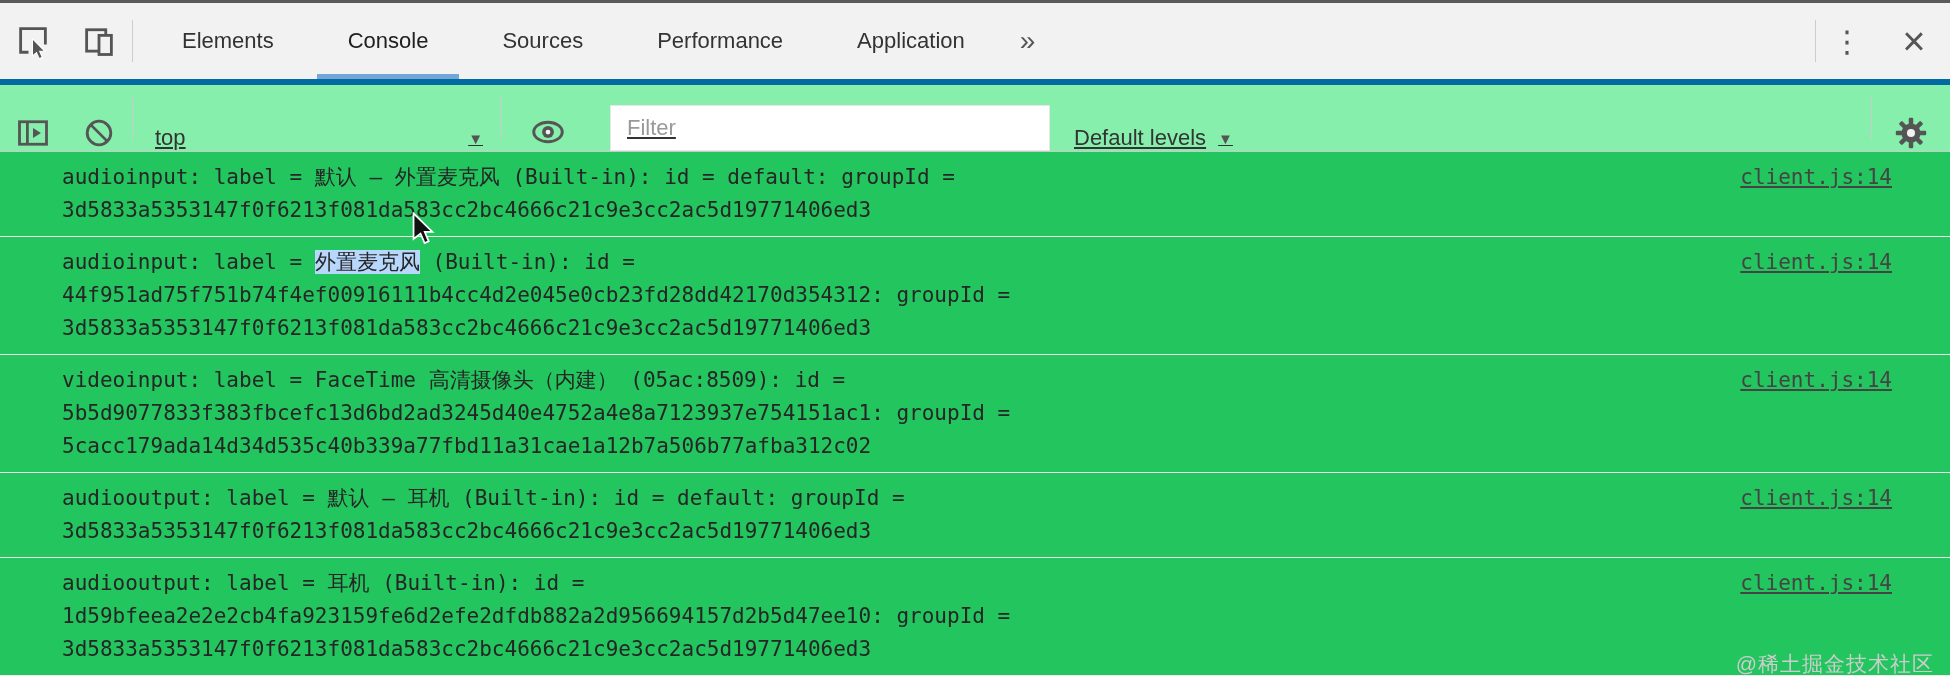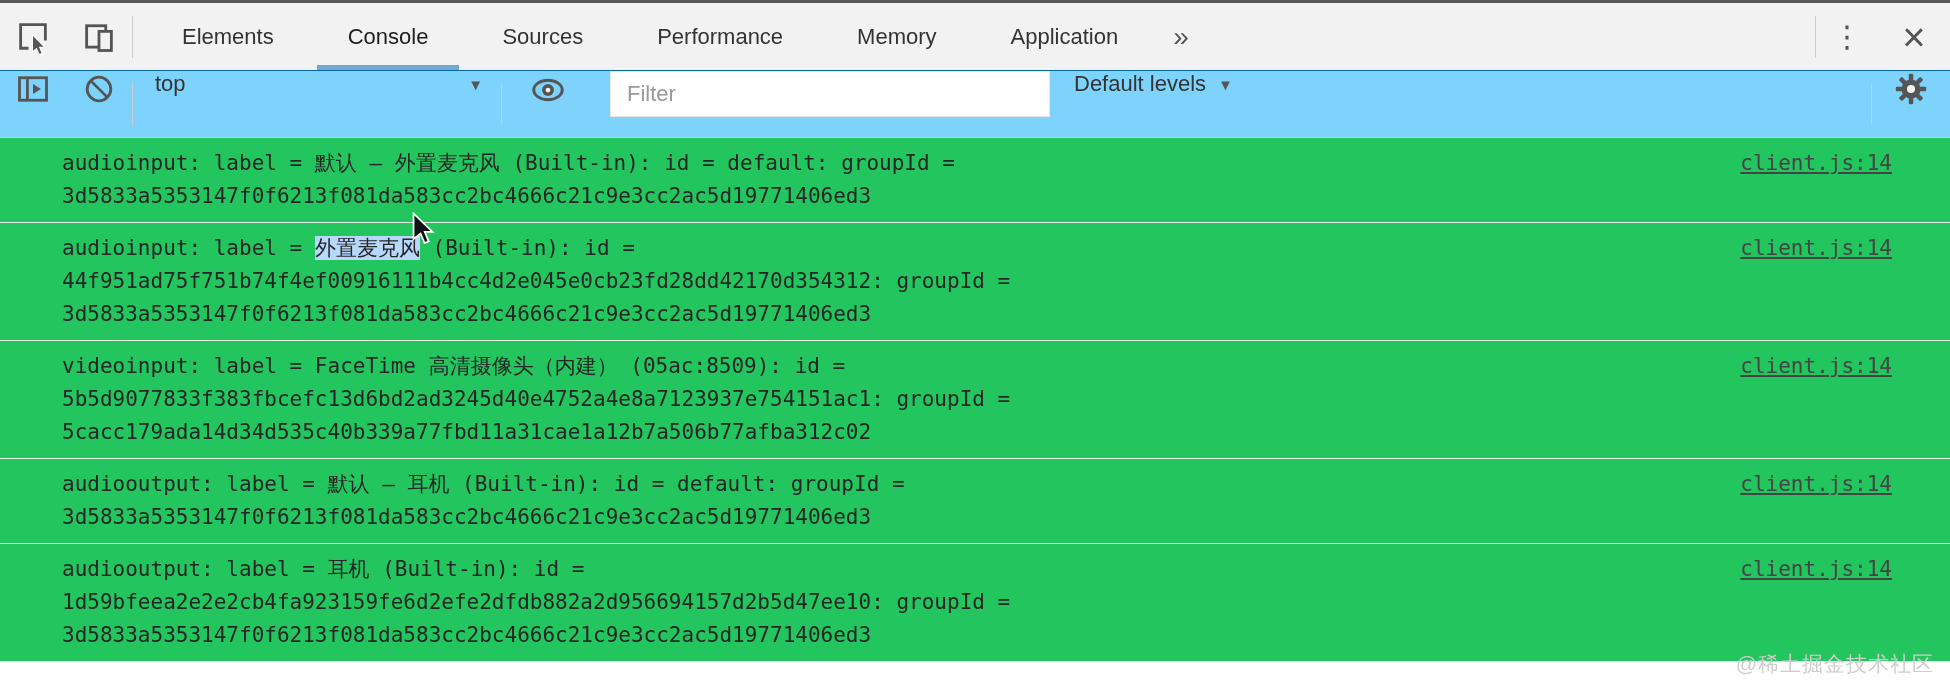--- a/index.html
+++ b/index.html
@@ -3,21 +3,21 @@
 <meta charset="utf-8">
 <style>
   * { box-sizing: border-box; margin: 0; padding: 0; }
   html, body { width: 1950px; height: 682px; background: #fff; overflow: hidden; }
   body { font-family: "Liberation Sans", sans-serif; color: #333; position: relative; }
 
   .top-edge { height: 3px; background: #5a5a5a; }
 
   
   .tabbar {
-    height: 68px; background: #f2f2f2; border-bottom: 1px solid #0369a1;
+    height: 82px; background: #f2f2f2; border-bottom: 6px solid #0369a1;
     display: flex; align-items: stretch; position: relative;
   }
   .icon-btn {
     width: 66px; display: flex; align-items: center; justify-content: center;
     cursor: pointer; flex: none;
   }
   .vsep { width: 1px; height: 42px; background: #ccc; align-self: center; flex: none; }
   .tabs { display: flex; align-items: stretch; margin-left: 12px; }
   .tab {
     padding: 0 37px; display: flex; align-items: center; font-size: 22px;
@@ -28,22 +28,22 @@
     content: ""; position: absolute; left: 6px; right: 6px; bottom: 0;
     height: 5px; background: #73a7d8;
   }
   .more-tabs { font-size: 28px; color: #555; padding: 0 18px; display: flex; align-items: center; cursor: pointer; }
   .tabbar-right { margin-left: auto; display: flex; align-items: stretch; }
   .kebab { font-size: 30px; color: #555; width: 62px; display: flex; align-items: center; justify-content: center; cursor: pointer; }
   .close-x { font-size: 40px; color: #555; width: 72px; display: flex; align-items: center; justify-content: center; cursor: pointer; line-height: 1; }
 
   
   .toolbar {
-    height: 67px; background: #7dd3fc; border-bottom: 1px solid #c9c9c9;
-    display: flex; align-items: flex-start;
+    height: 67px; background: #86efac; border-bottom: 1px solid #c9c9c9;
+    display: flex; align-items: flex-end; text-decoration: underline;
   }
   .context-select {
     width: 368px; display: flex; align-items: center; justify-content: space-between;
     padding: 0 18px 0 22px; cursor: pointer;
   }
   .context-label { font-size: 22px; color: #333; }
   .caret { font-size: 15px; color: #555; }
   .eye-wrap { width: 92px; display: flex; align-items: center; justify-content: center; cursor: pointer; }
   .filter-input {
     width: 440px; height: 46px; border: 1px solid #e6e6e6; background: #fff;
@@ -99,21 +99,20 @@
       <rect class="stroke" x="5" y="6" width="17" height="19"></rect>
       <rect x="16" y="11" width="11" height="17" fill="#f2f2f2" stroke="#555" stroke-width="2.5"></rect>
     </svg>
   </div>
   <div class="vsep"></div>
   <div class="tabs">
     <div class="tab">Elements</div>
     <div class="tab active">Console</div>
     <div class="tab">Sources</div>
     <div class="tab">Performance</div>
-    <div class="tab">Memory</div>
     <div class="tab">Application</div>
     <div class="more-tabs">»</div>
   </div>
   <div class="tabbar-right">
     <div class="vsep"></div>
     <div class="kebab">⋮</div>
     <div class="close-x">×</div>
   </div>
 </div>
 

